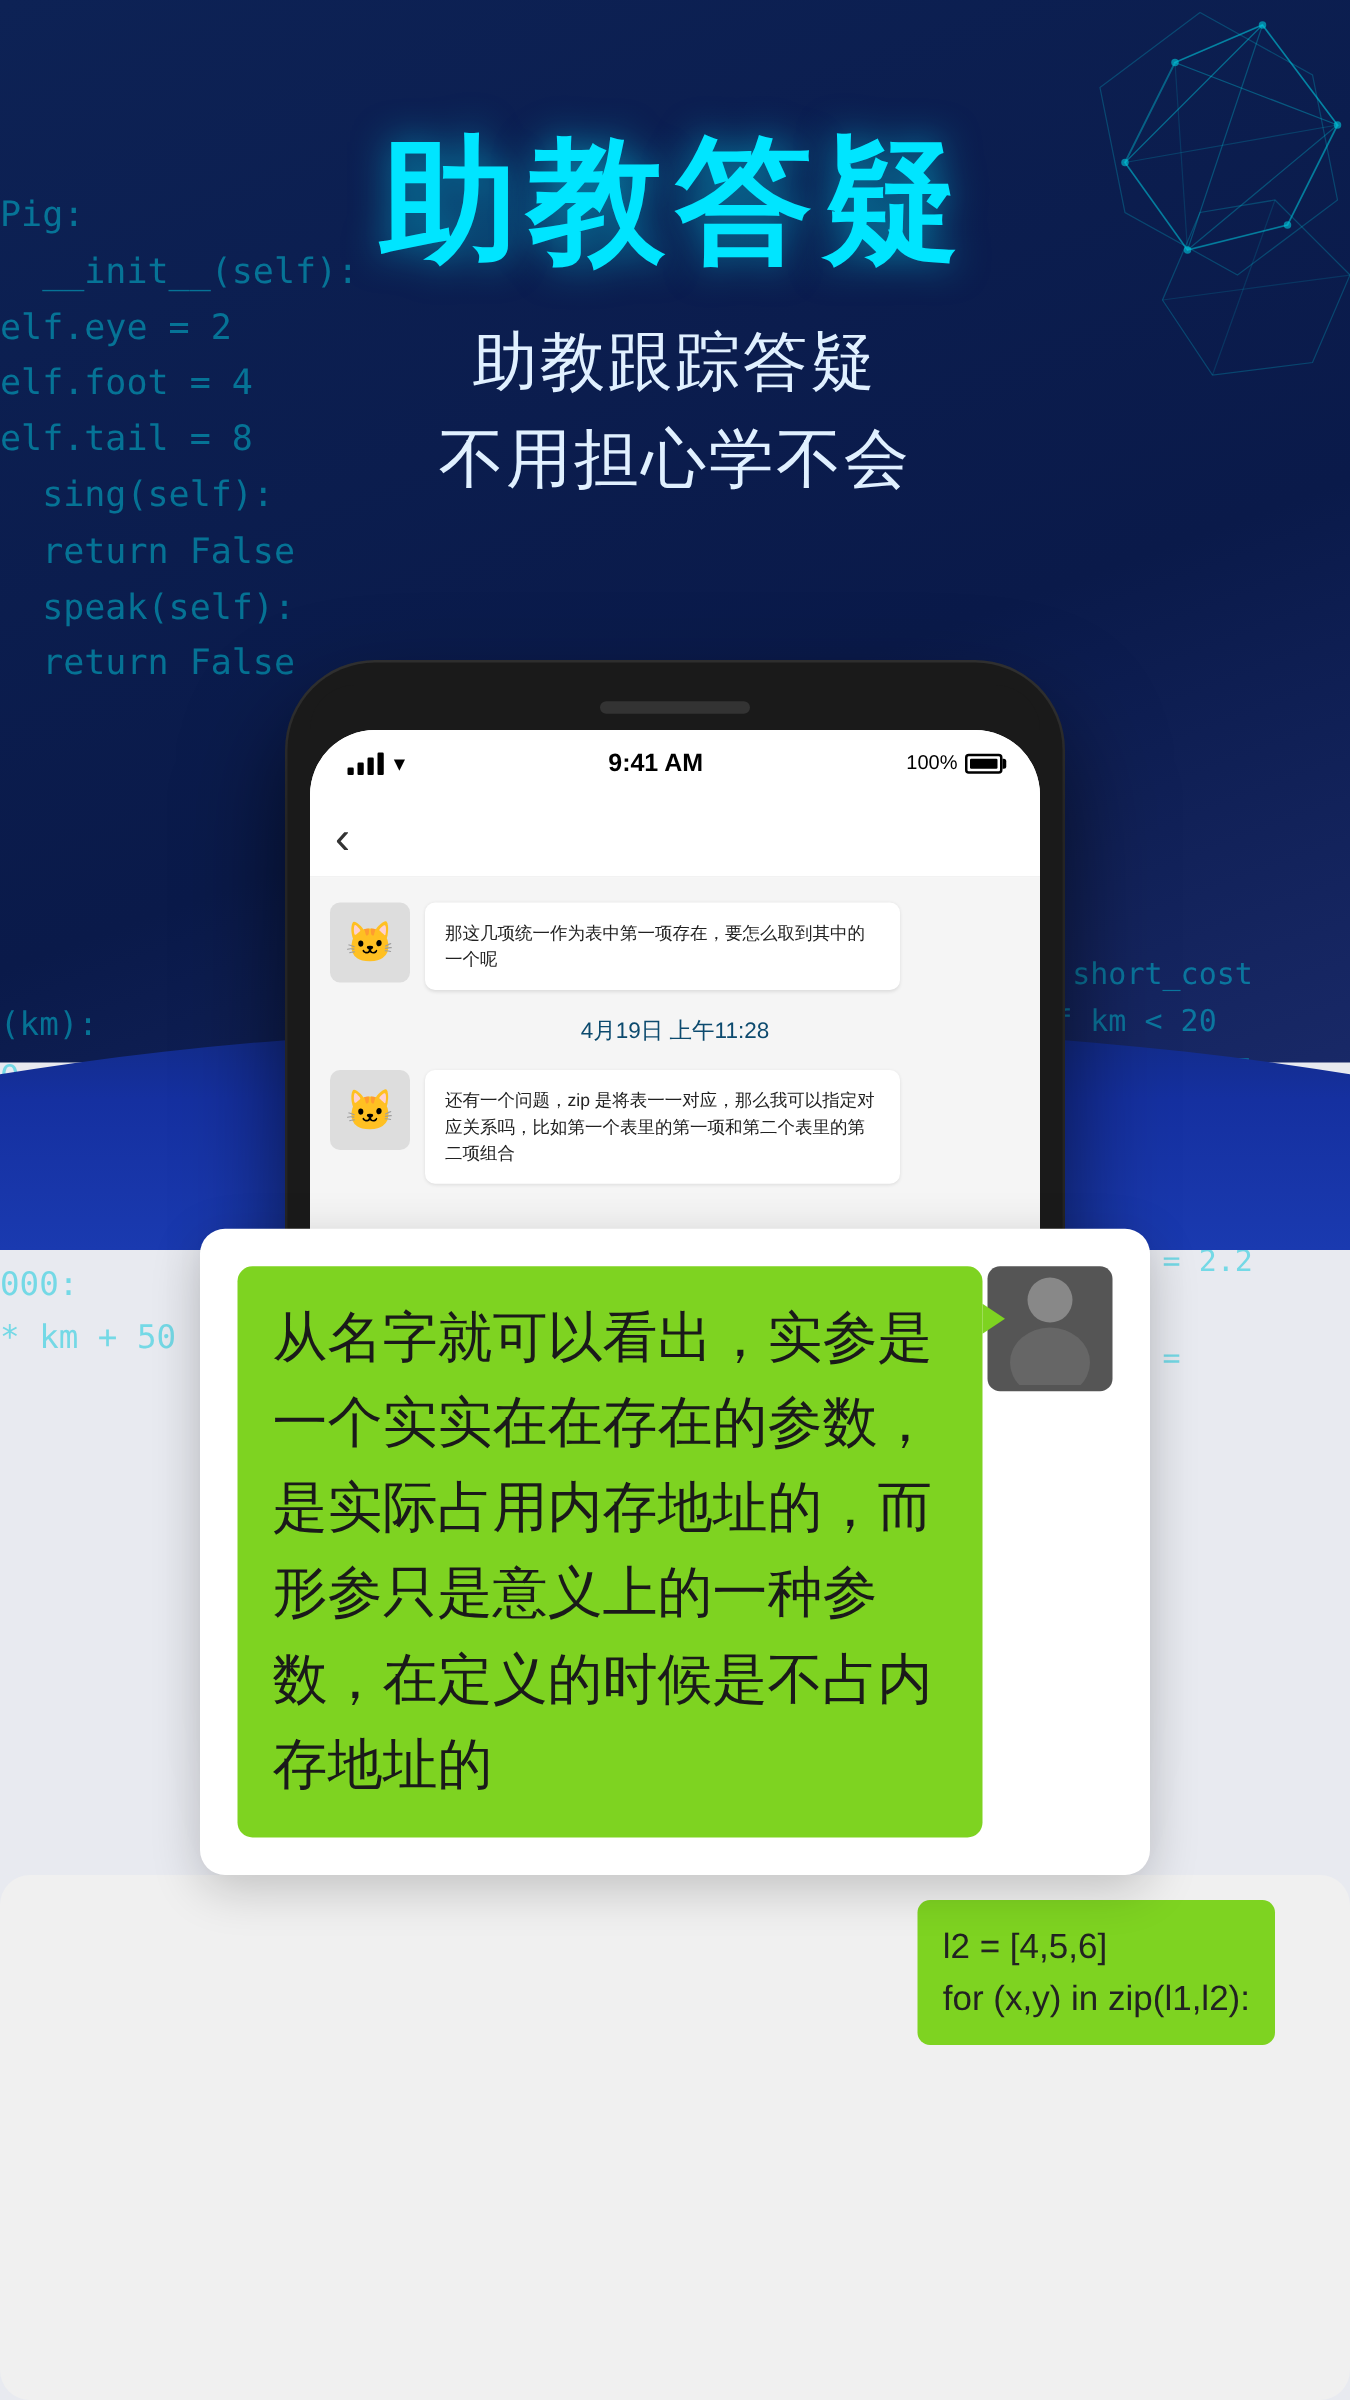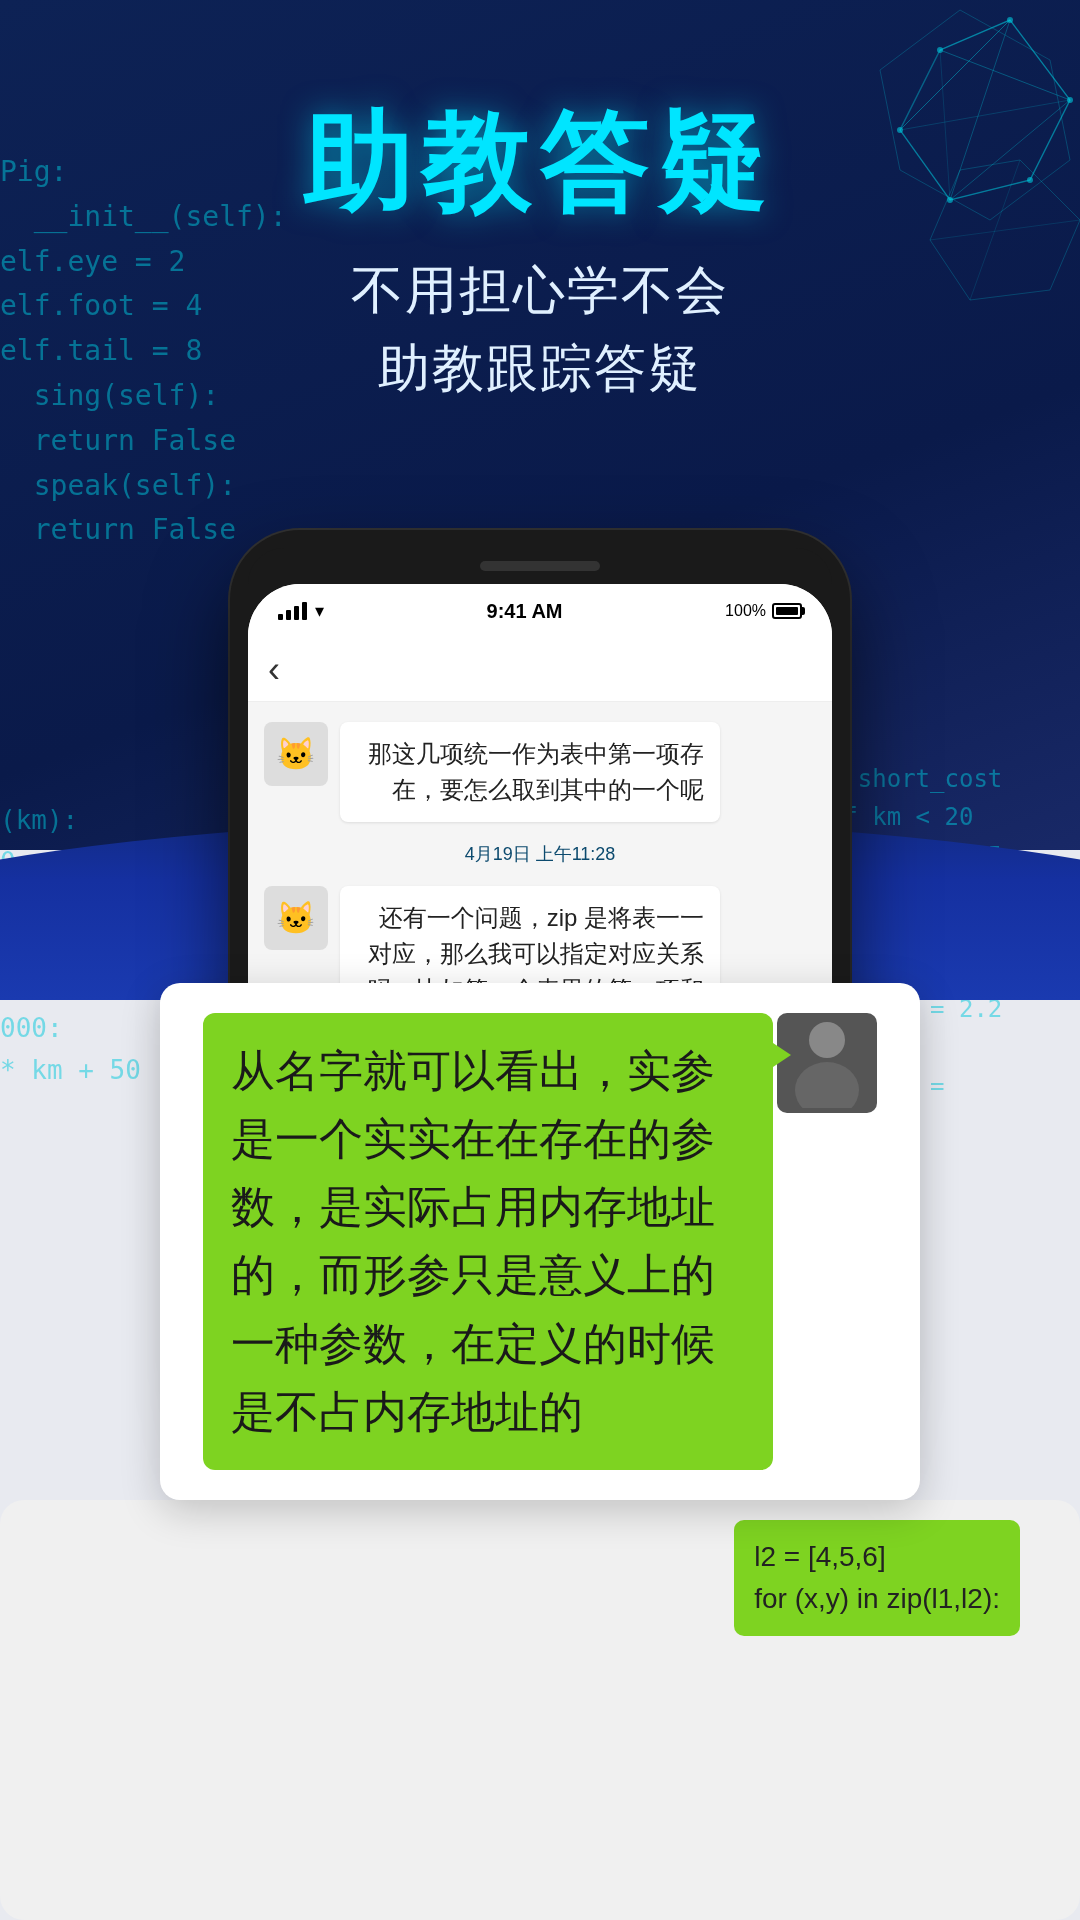--- a/index.html
+++ b/index.html
@@ -266,25 +266,24 @@
       align-items: center;
       justify-content: center;
       font-size: 32px;
     }
 
     .msg-bubble {
       background: #fff;
       border-radius: 8px;
       padding: 14px 16px;
       max-width: 380px;
-      font-size: 24px;
+      font-size: 14px;
       line-height: 1.5;
       color: #222;
       box-shadow: 0 1px 3px rgba(0,0,0,0.1);
-      text-align: right;
     }
 
     .msg-timestamp {
       text-align: center;
       color: #0c4a6e;
       font-size: 18px;
       margin: 4px 0;
     }
 
     
@@ -294,21 +293,21 @@
       left: 0; right: 0;
       padding: 0 20px;
       z-index: 30;
       display: flex;
       justify-content: center;
     }
 
     .large-bubble-card {
       background: #fff;
       border-radius: 20px;
-      padding: 30px 43px;
+      padding: 30px 30px;
       width: 760px;
       box-shadow: 0 10px 40px rgba(0,0,0,0.2);
       display: flex;
       gap: 4px;
       align-items: flex-start;
     }
 
     .large-bubble-text {
       background: #7ed321;
       border-radius: 12px;
@@ -448,22 +447,22 @@
   elif km &lt; =6
     cost = 3 *
   elif km &lt;=1
     cost = 2.2
   else:
     cost =</div>
 
 <div class="title-area">
   <div class="main-title">助教答疑</div>
   <div class="subtitle">
+    <div>助教跟踪答疑</div>
     <div>不用担心学不会</div>
-    <div>助教跟踪答疑</div>
   </div>
 </div>
 
 <div class="phone-container">
   <div class="phone-outer">
     <div class="phone-notch-bar">
       <div class="phone-speaker"></div>
     </div>
     <div class="phone-screen">
 

